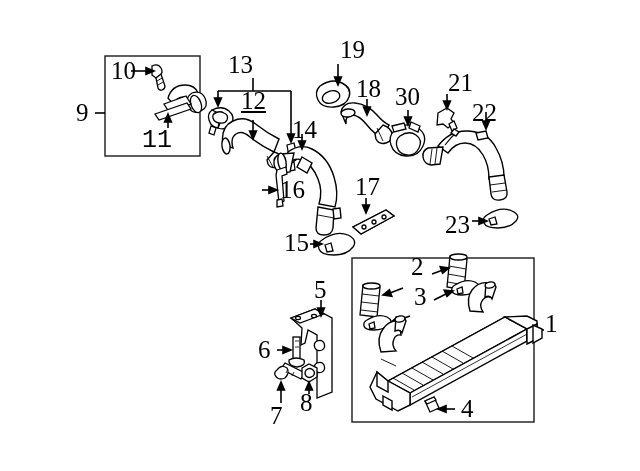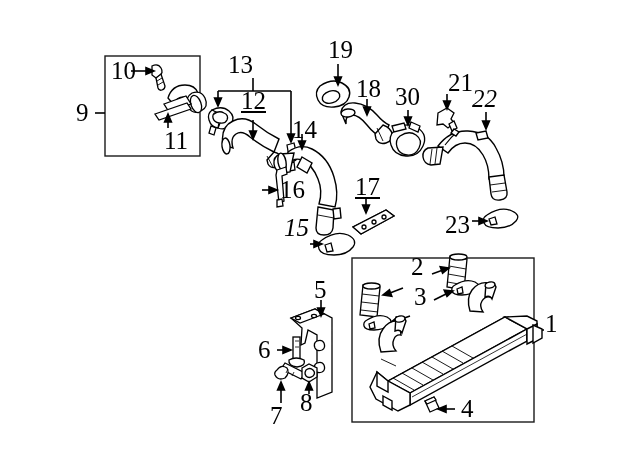--- a/index.html
+++ b/index.html
@@ -344,27 +344,27 @@
   <div class="callout" style="left:545px; top:311px;">1</div>
   <div class="callout" style="left:411px; top:254px;">2</div>
   <div class="callout" style="left:414px; top:284px;">3</div>
   <div class="callout" style="left:461px; top:396px;">4</div>
   <div class="callout" style="left:314px; top:277px;">5</div>
   <div class="callout" style="left:258px; top:337px;">6</div>
   <div class="callout" style="left:270px; top:403px;">7</div>
   <div class="callout" style="left:300px; top:390px;">8</div>
   <div class="callout" style="left:76px;  top:100px;">9</div>
   <div class="callout" style="left:111px; top:58px;">10</div>
-  <div class="callout" style="left:164px; top:128px;">11</div>
+  <div class="callout" style="left:142px; top:128px;font-family:Liberation Mono, monospace;">11</div>
   <div class="callout" style="left:241px; top:88px;text-decoration:underline;">12</div>
   <div class="callout" style="left:228px; top:52px;">13</div>
   <div class="callout" style="left:292px; top:117px;text-align:right;">14</div>
-  <div class="callout" style="left:284px; top:215px;font-style:italic;">15</div>
+  <div class="callout" style="left:284px; top:230px;">15</div>
   <div class="callout" style="left:236px; top:177px;margin-left:44px;">16</div>
-  <div class="callout" style="left:355px; top:174px;text-decoration:underline;">17</div>
+  <div class="callout" style="left:355px; top:174px;">17</div>
   <div class="callout" style="left:356px; top:76px;">18</div>
-  <div class="callout" style="left:328px; top:37px;">19</div>
+  <div class="callout" style="left:340px; top:37px;">19</div>
   <div class="callout" style="left:395px; top:84px;">30</div>
   <div class="callout" style="left:436px; top:70px;margin-left:12px;">21</div>
-  <div class="callout" style="left:472px; top:86px;font-style:italic;">22</div>
+  <div class="callout" style="left:472px; top:100px;">22</div>
   <div class="callout" style="left:445px; top:212px;">23</div>
 
 </div>
 
 </body></html>

